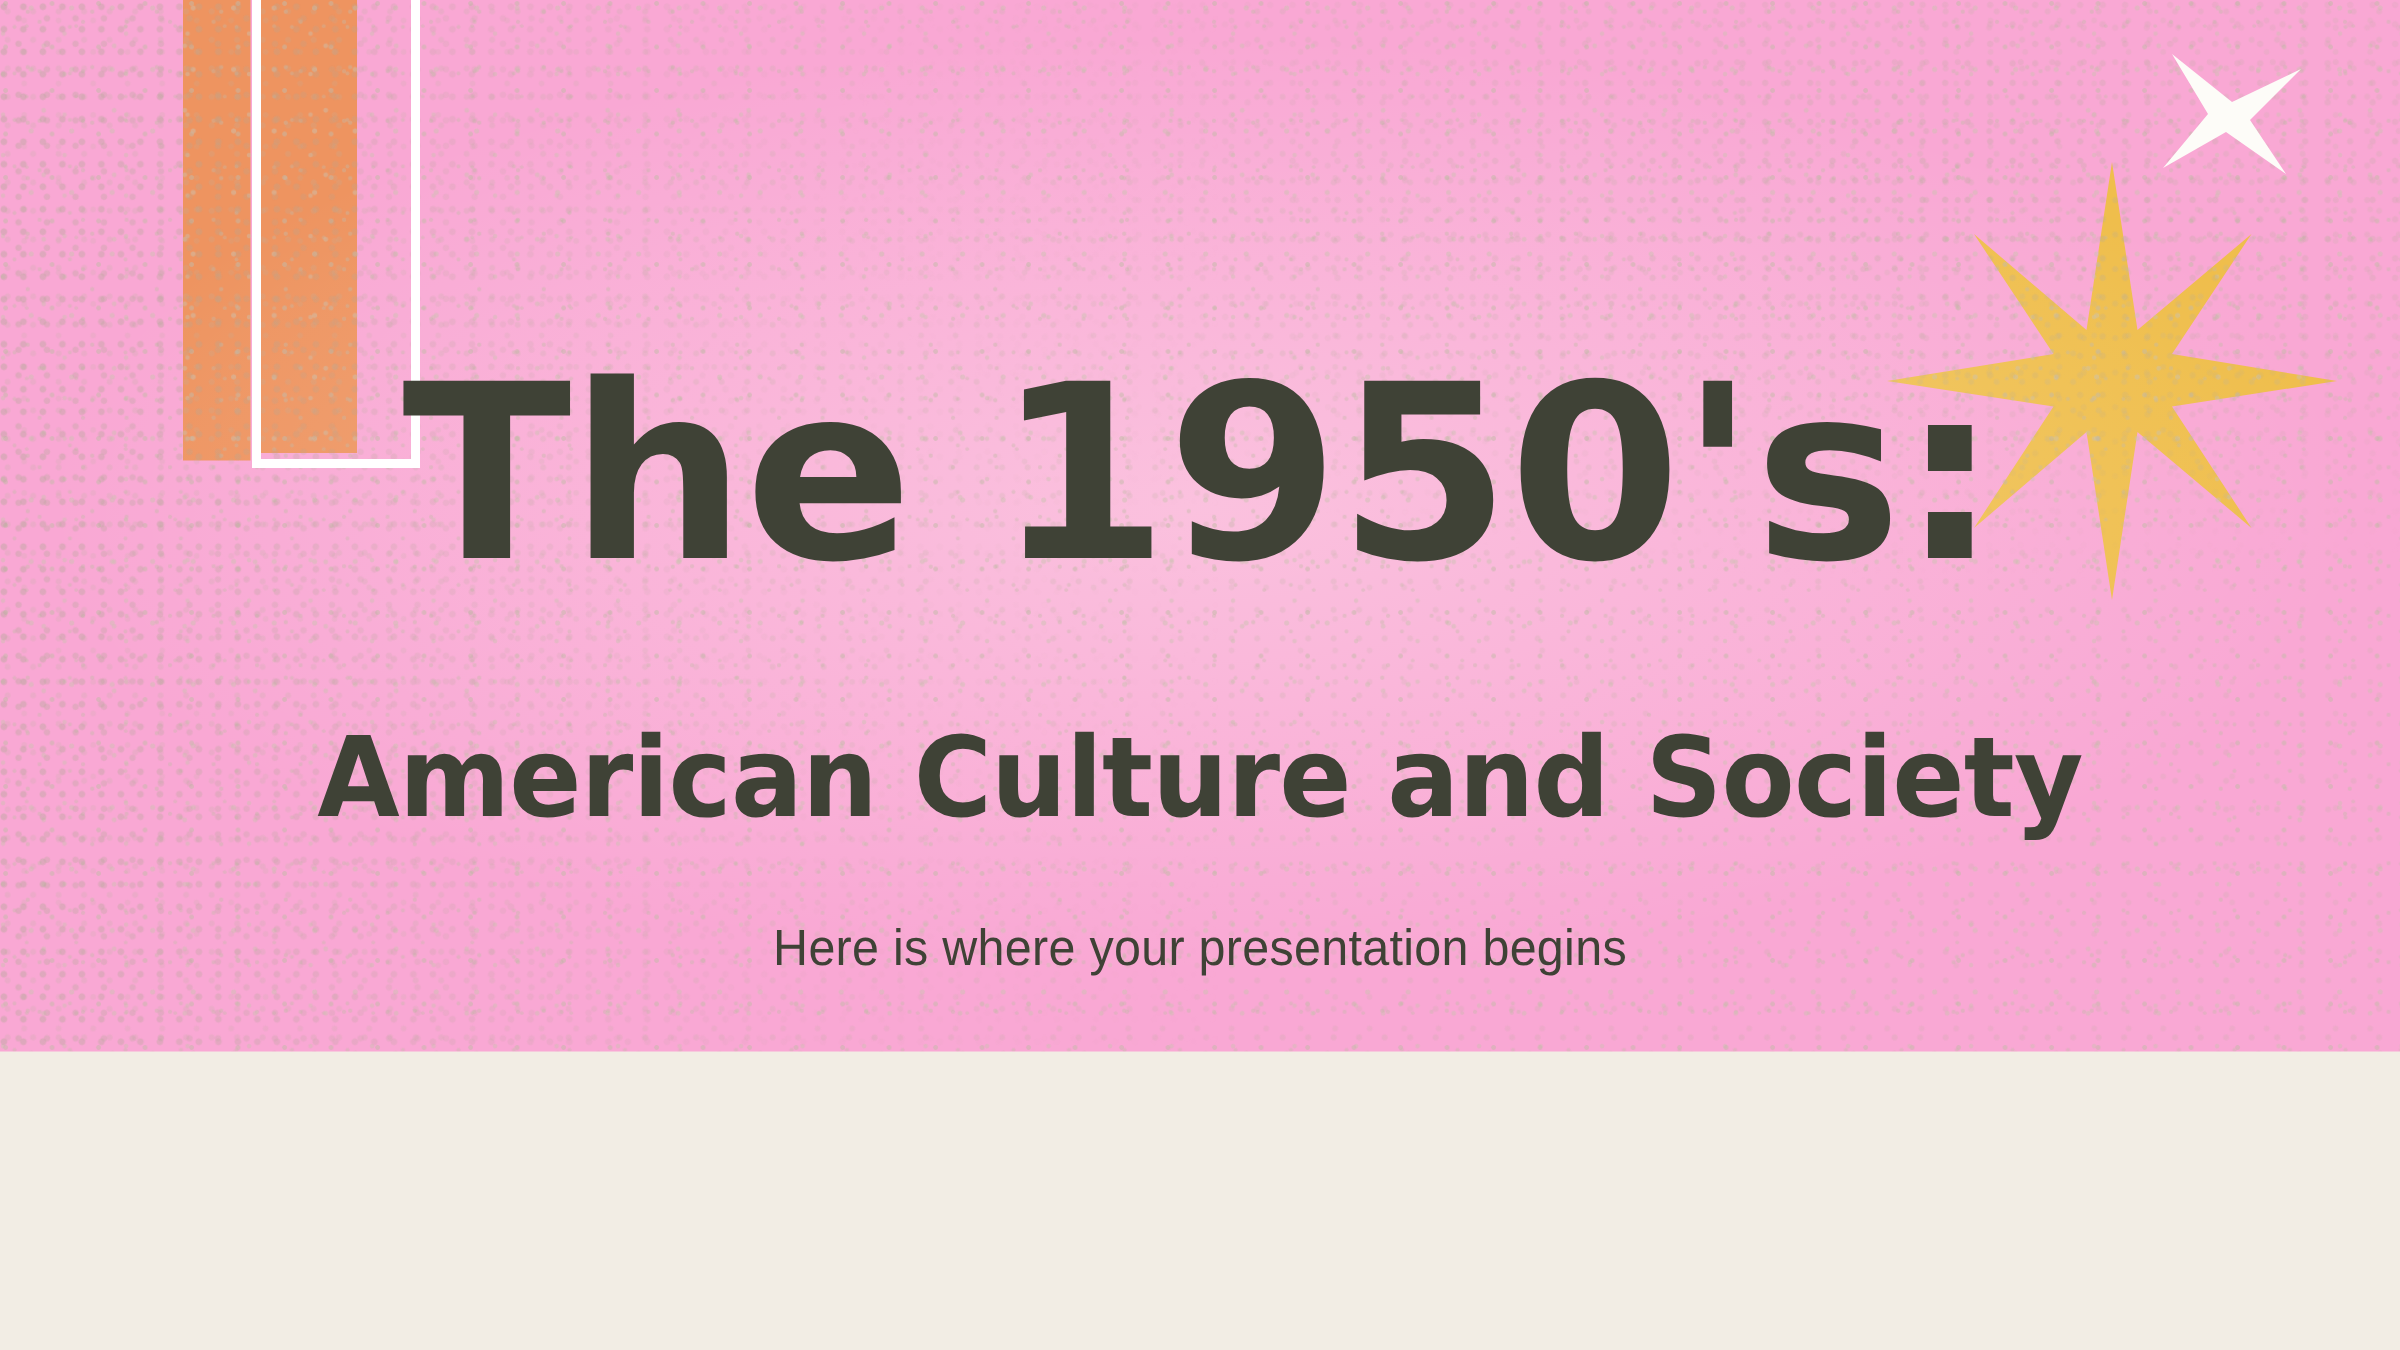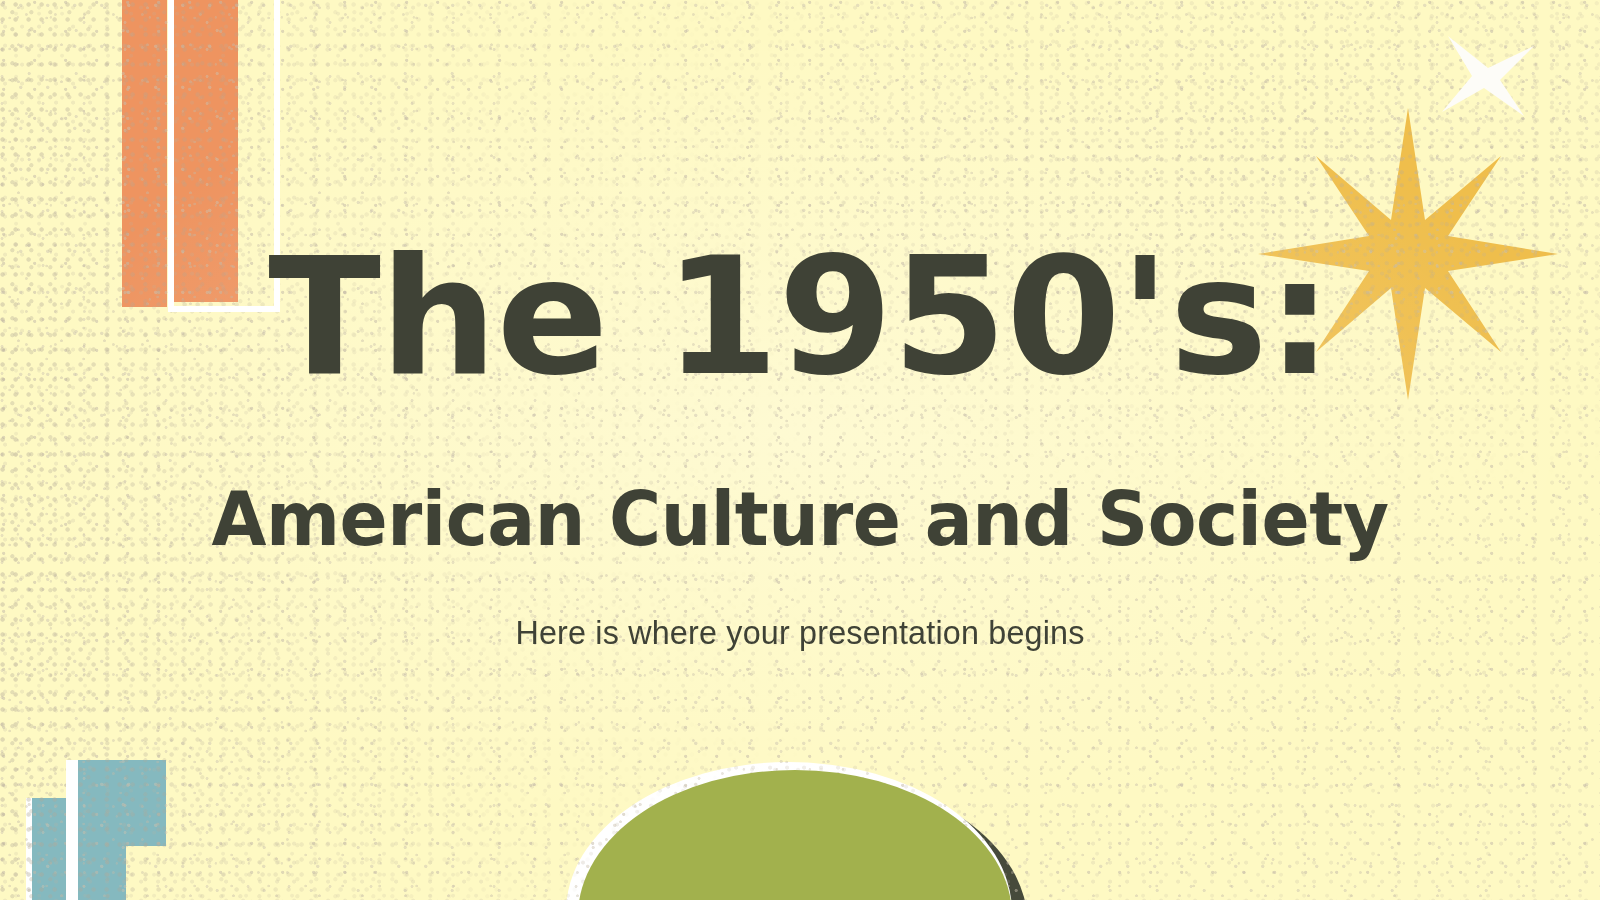--- a/index.html
+++ b/index.html
@@ -9,22 +9,22 @@
     width: 1600px;
     height: 900px;
     overflow: hidden;
     background: #F2EDE4;
     font-family: "Liberation Sans", sans-serif;
   }
 
   #slide {
     position: relative;
     width: 1600px;
-    height: 900px;
-    background-color: #fef9c3;
+    height: 701px;
+    background-color: #f9a8d4;
     overflow: hidden;
   }
 
   
   .texture-layer {
     position: absolute;
     inset: 0;
     pointer-events: none;
     z-index: 2;
   }

